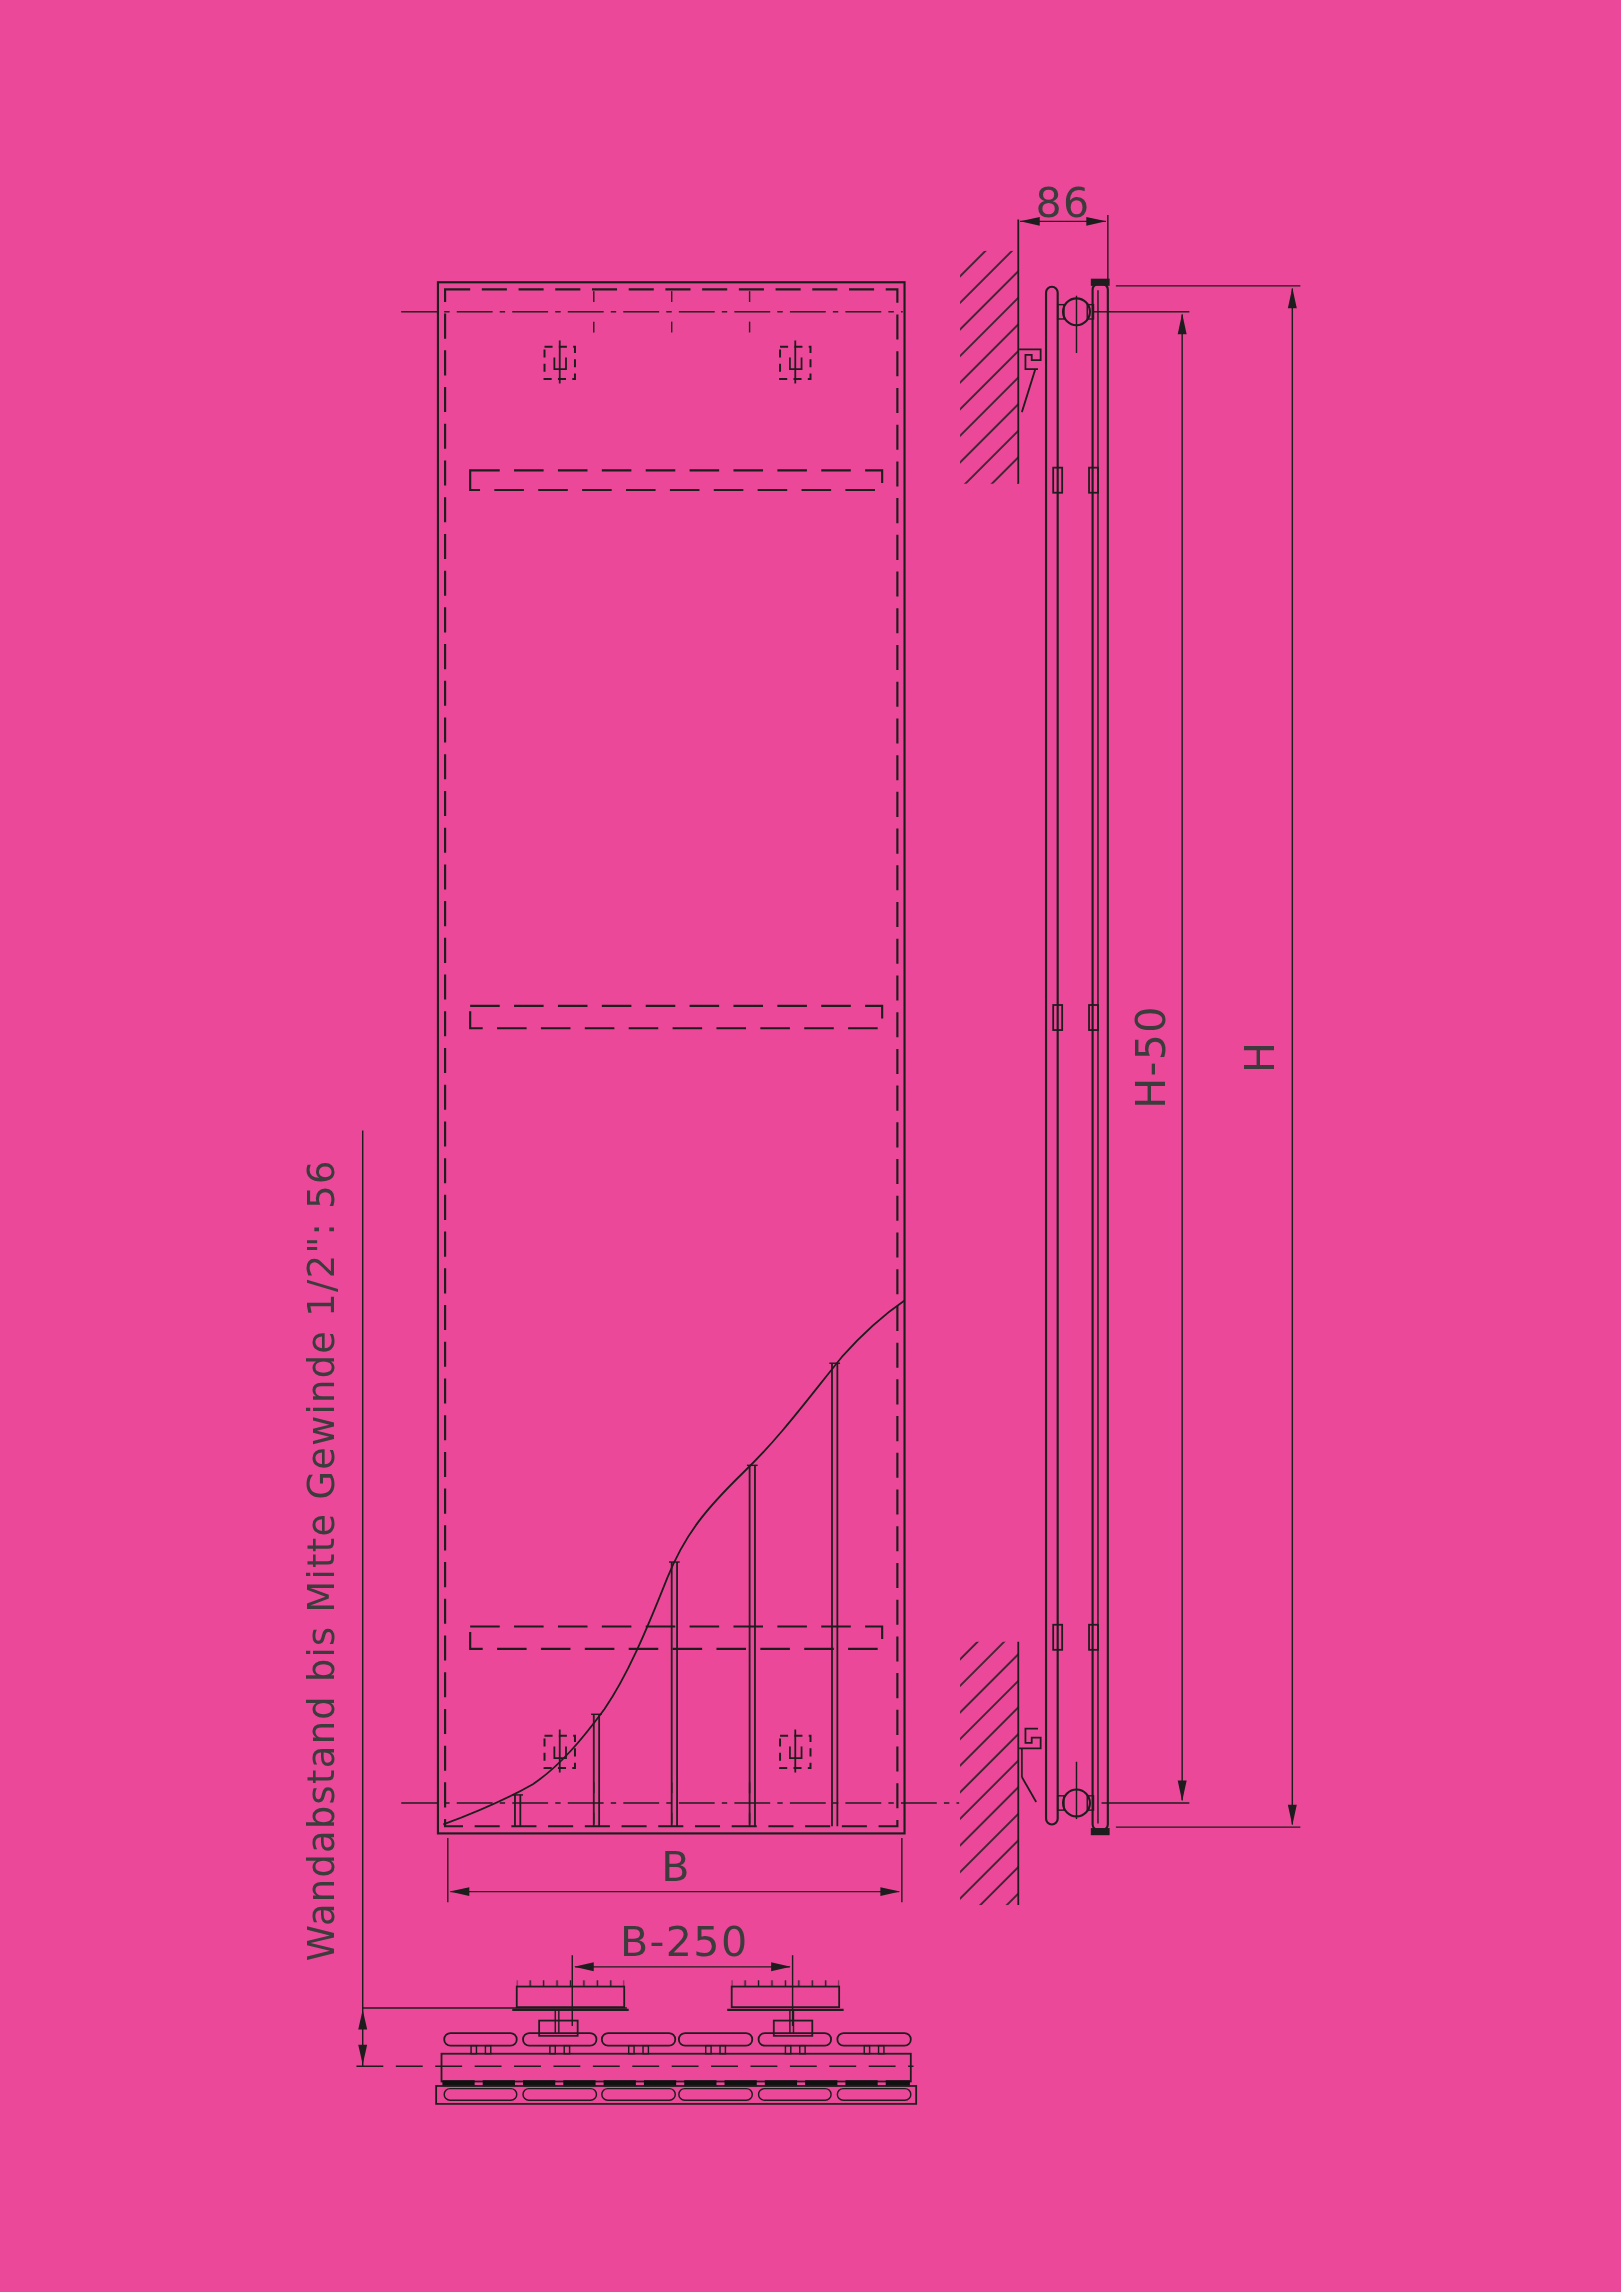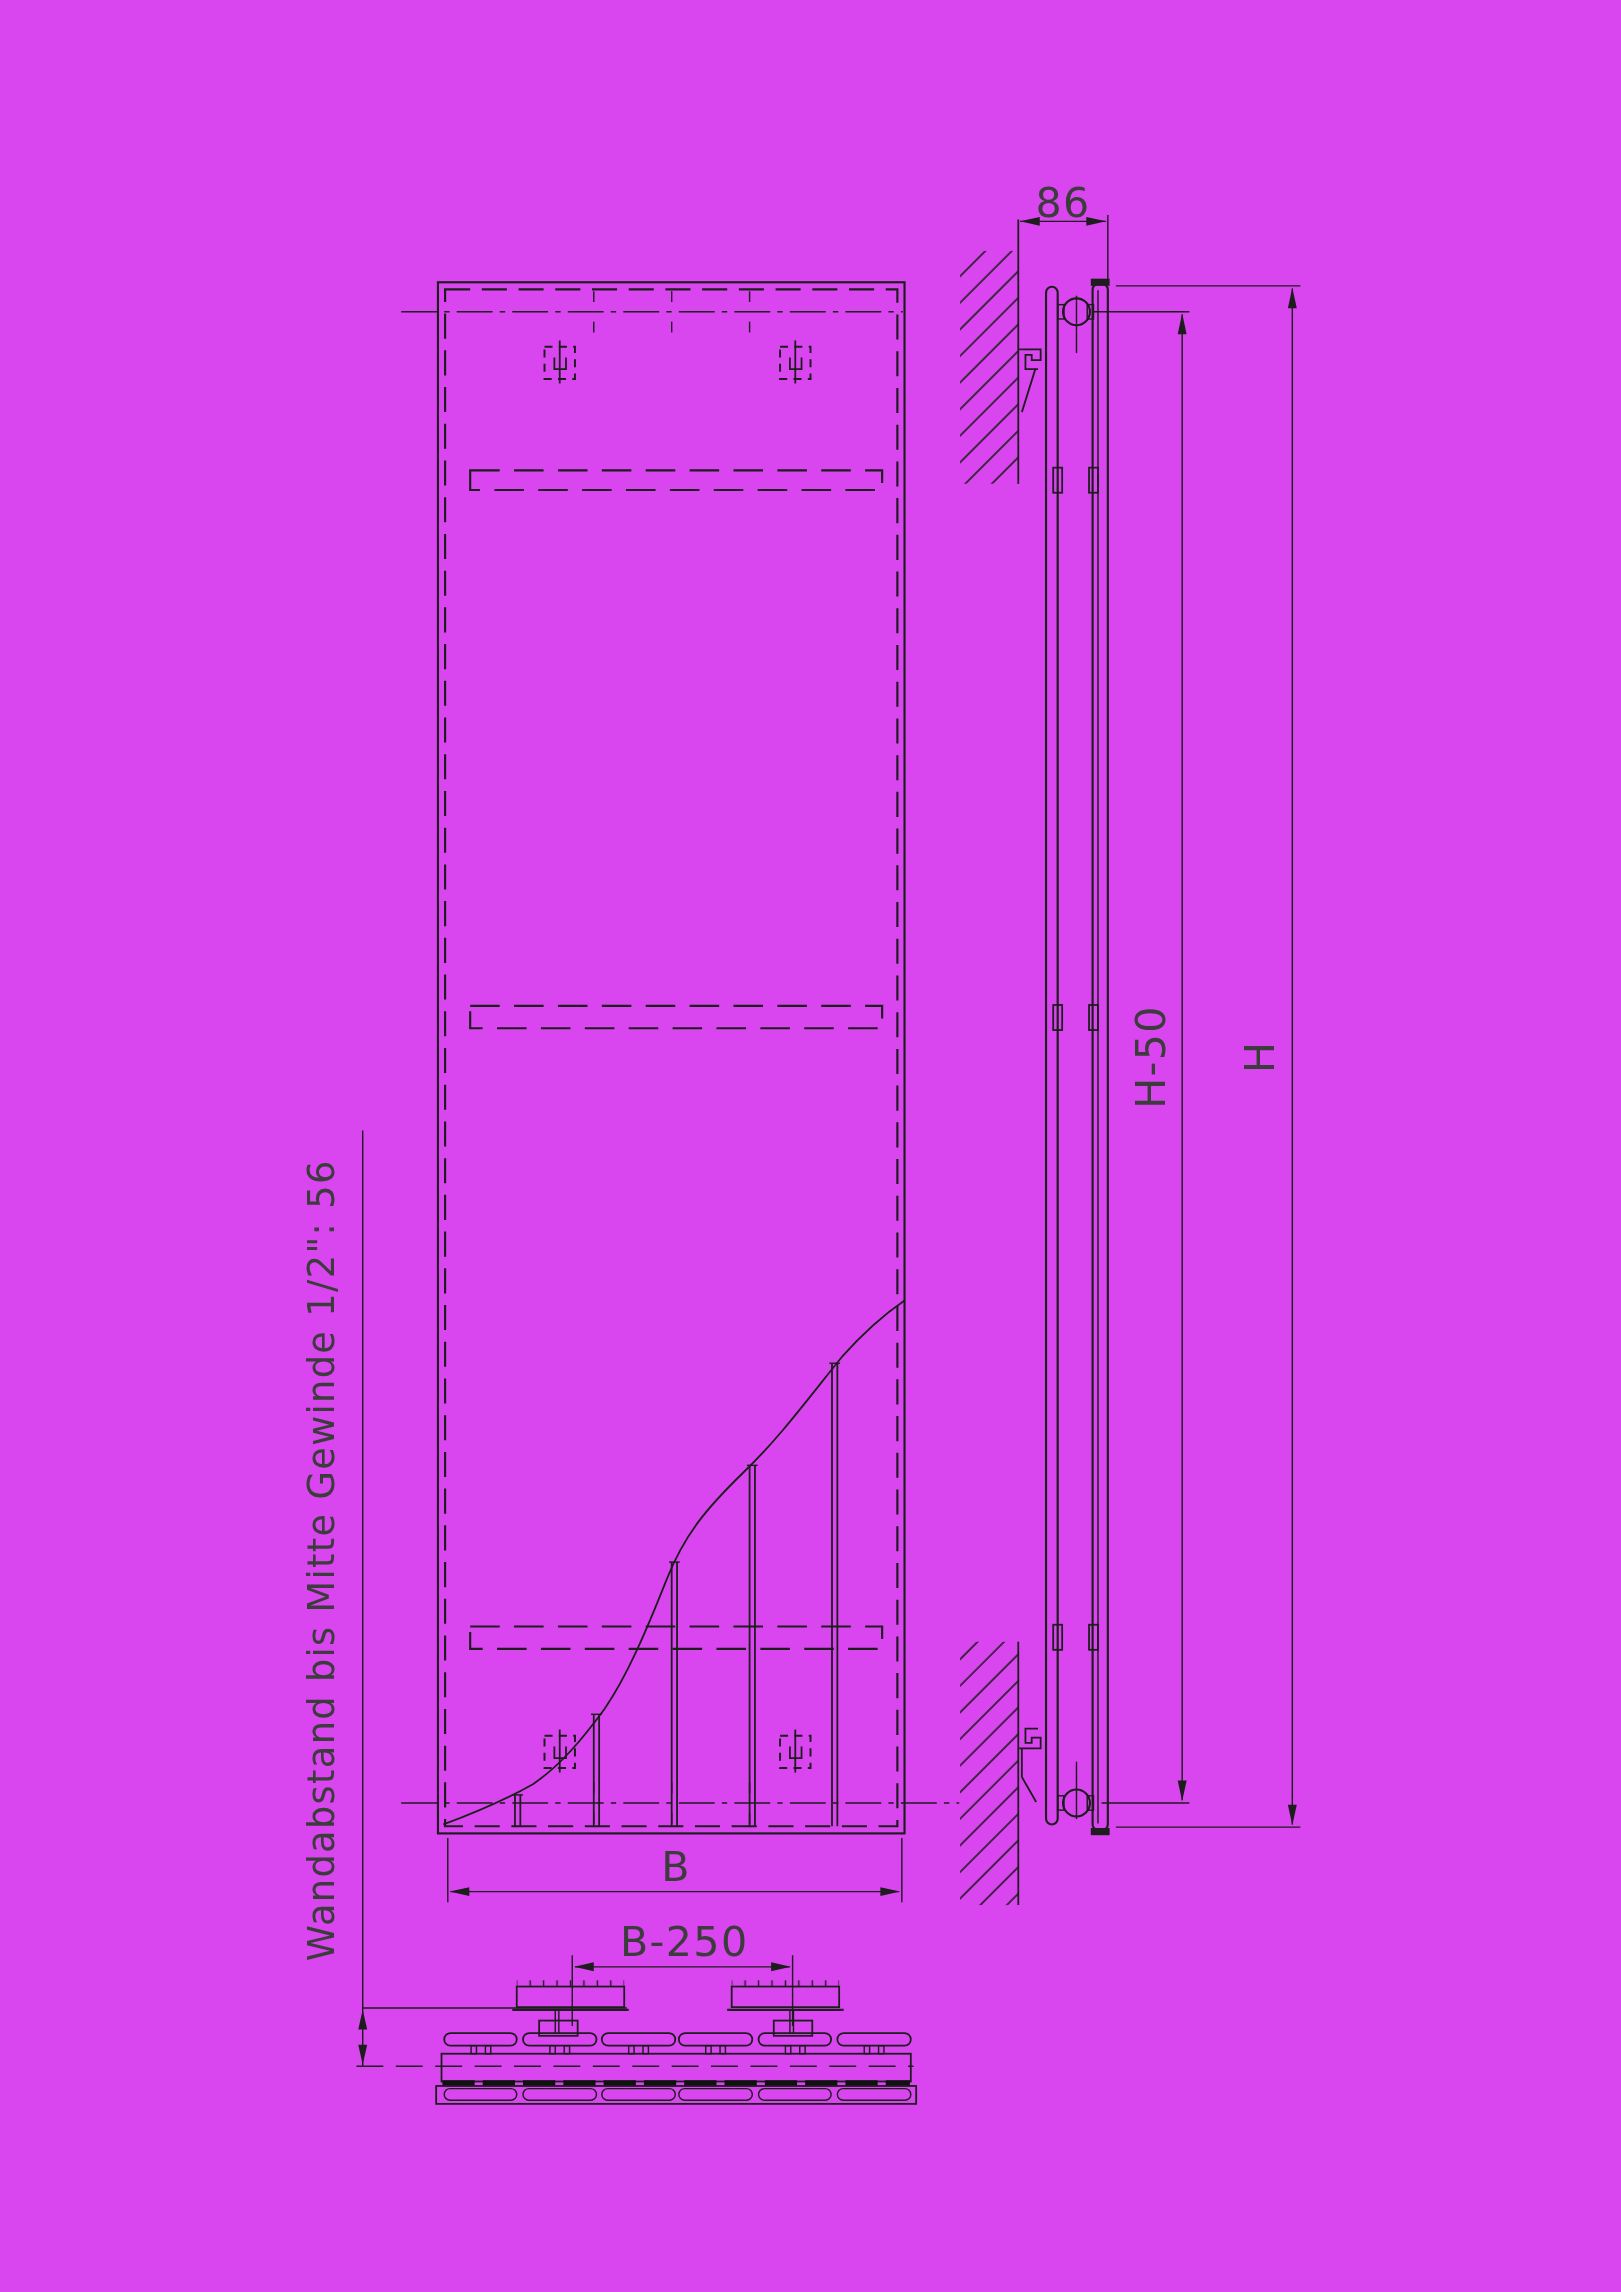--- a/index.html
+++ b/index.html
@@ -1,16 +1,16 @@
 <!DOCTYPE html>
 <html style="font-size:14.3px"><head>
 <meta charset="utf-8">
 <style>
   html,body{margin:0;padding:0;background:#ffffff;}
-  .sheet{position:relative;width:1621px;height:2293px;background:#d946ef;overflow:hidden;}
+  .sheet{position:relative;width:1621px;height:2293px;background:#ec4899;overflow:hidden;}
   svg{display:block;}
   .ln{stroke:#1d1d1d;fill:none;stroke-width:2.4;stroke-linecap:butt;}
   .lt{stroke:#1d1d1d;fill:none;stroke-width:1.6;}
   .md{stroke:#1d1d1d;fill:none;stroke-width:2.0;}
   .dashB{stroke-dasharray:28 13;}
   .rail{stroke:#1d1d1d;fill:none;stroke-width:2.4;stroke-dasharray:33 16;}
   .cl{stroke:#1d1d1d;fill:none;stroke-width:1.7;stroke-dasharray:40 8 6 8;}
   .dsh{stroke:#1d1d1d;fill:none;stroke-width:1.8;stroke-dasharray:30 14;}
   .bq{stroke:#1d1d1d;fill:none;stroke-width:2.2;stroke-dasharray:9 7;}
   .arw{fill:#1d1d1d;stroke:none;}

